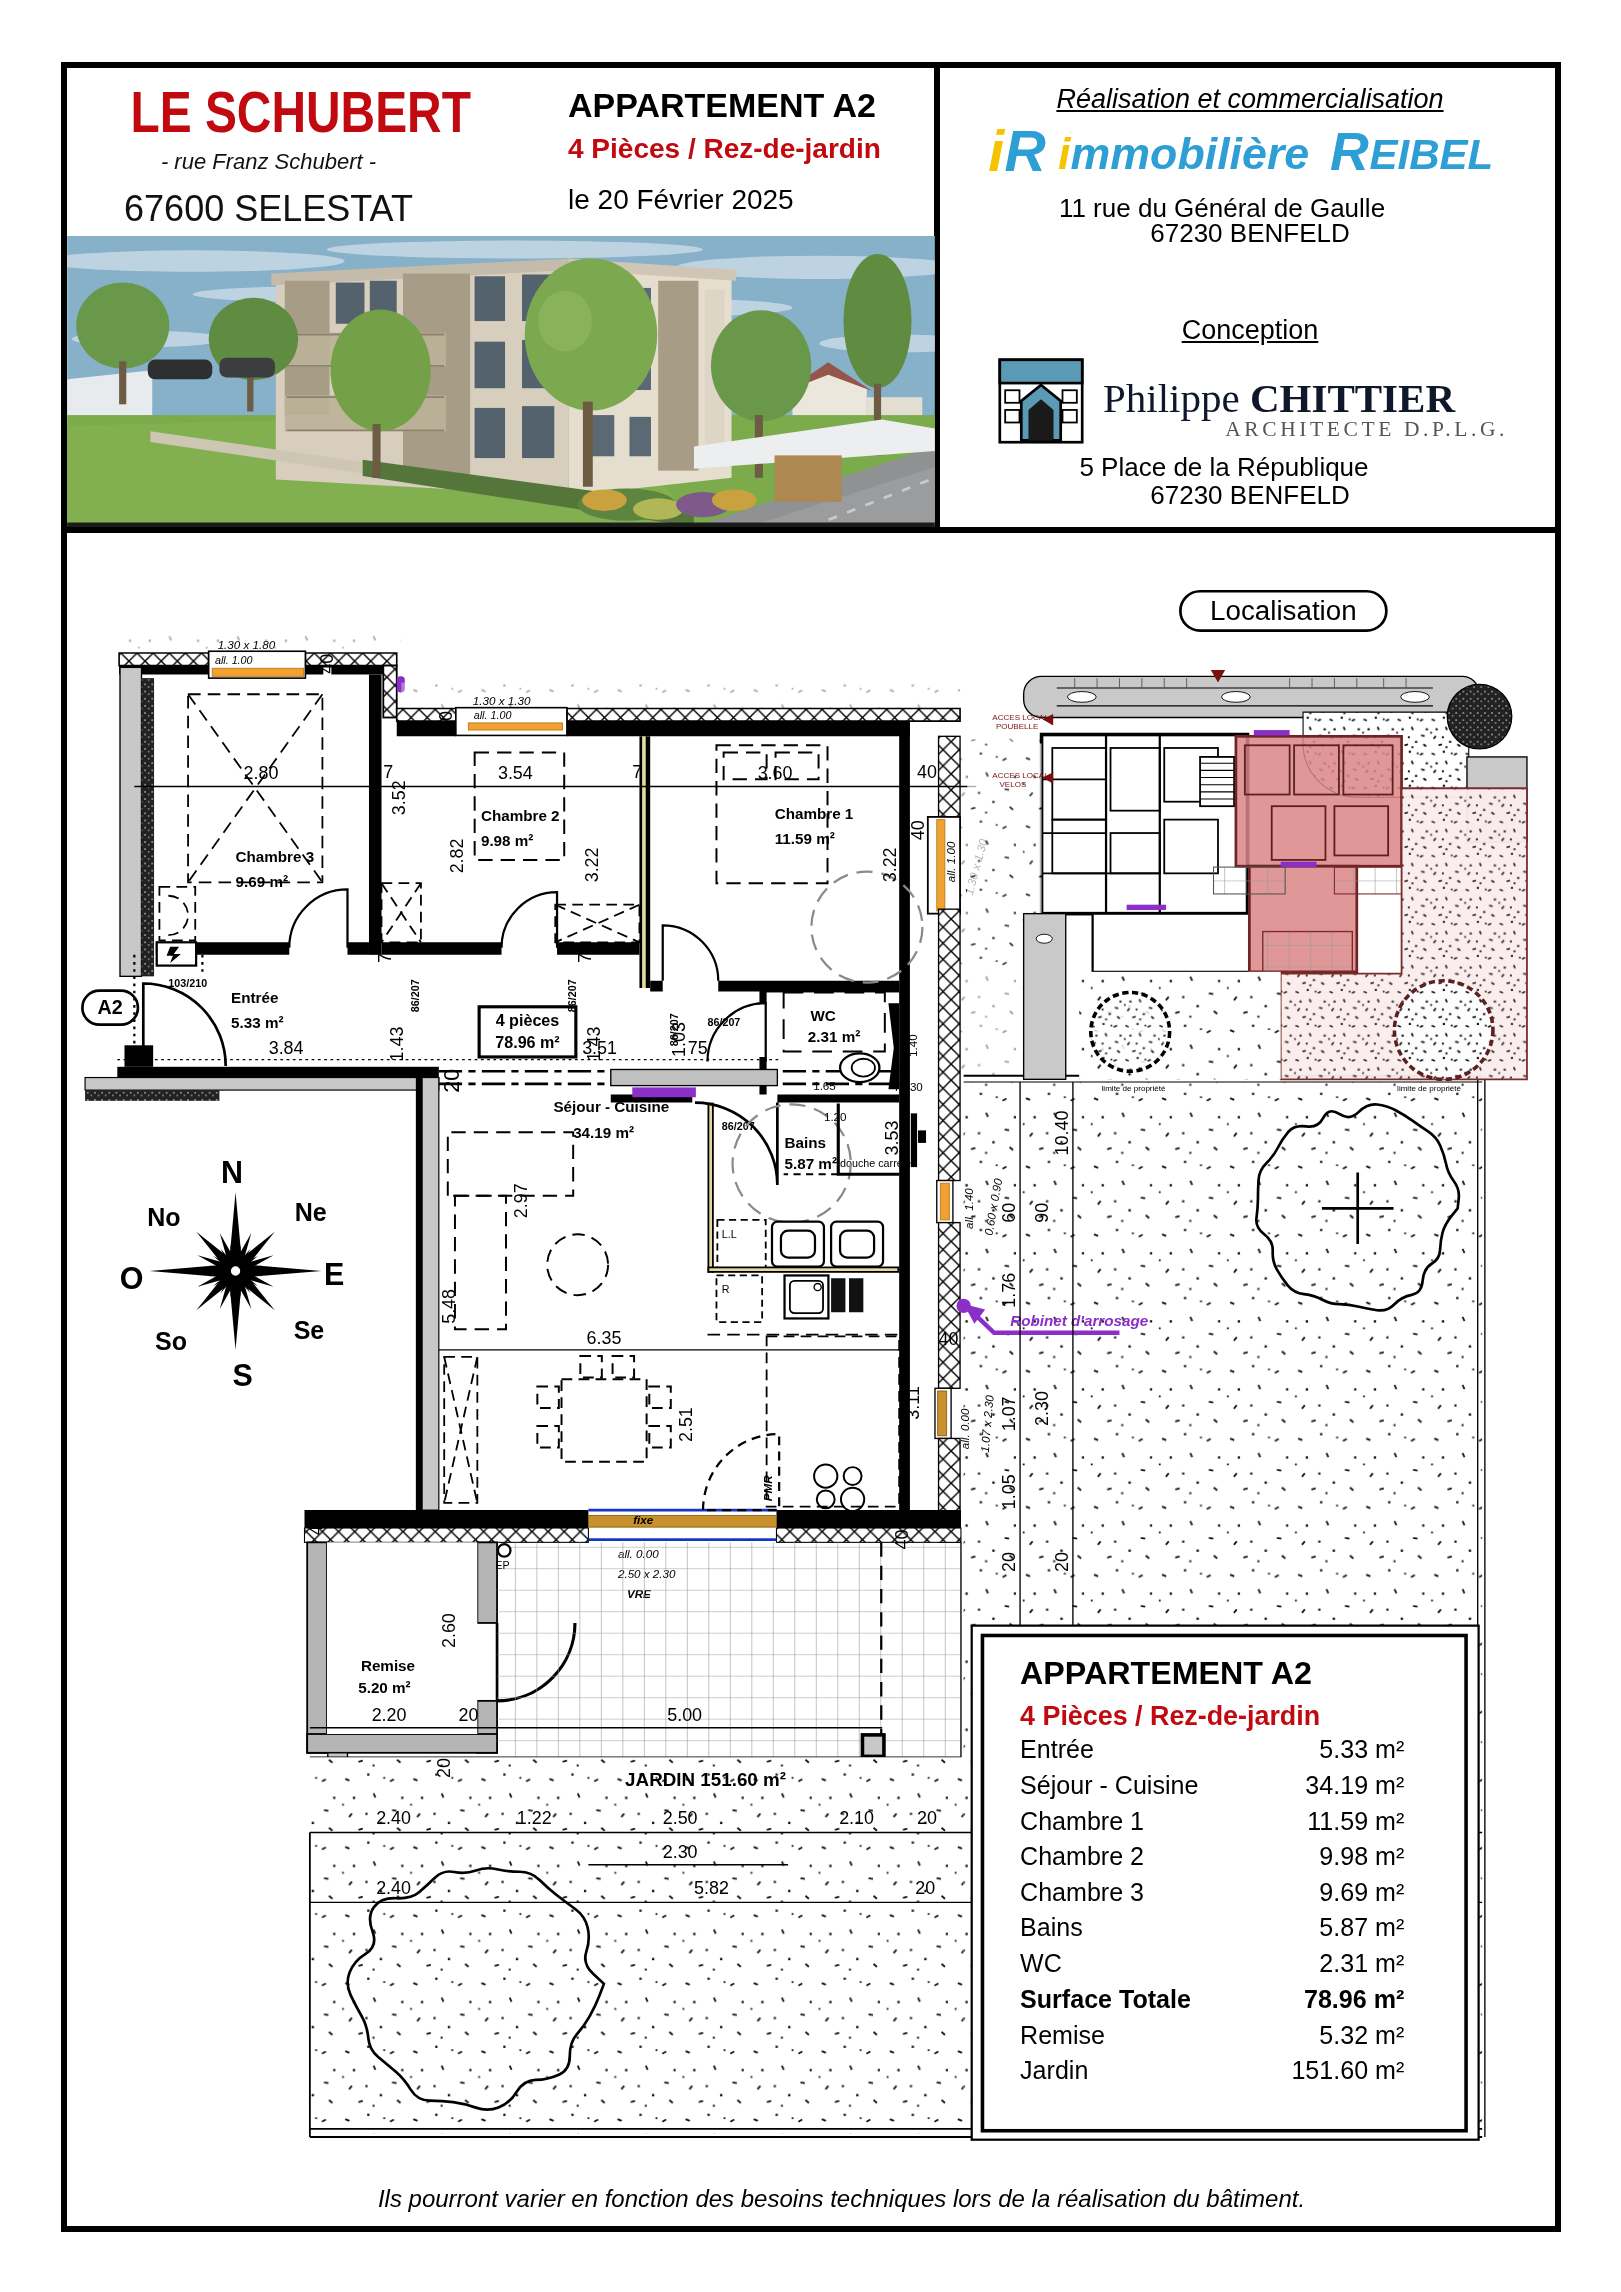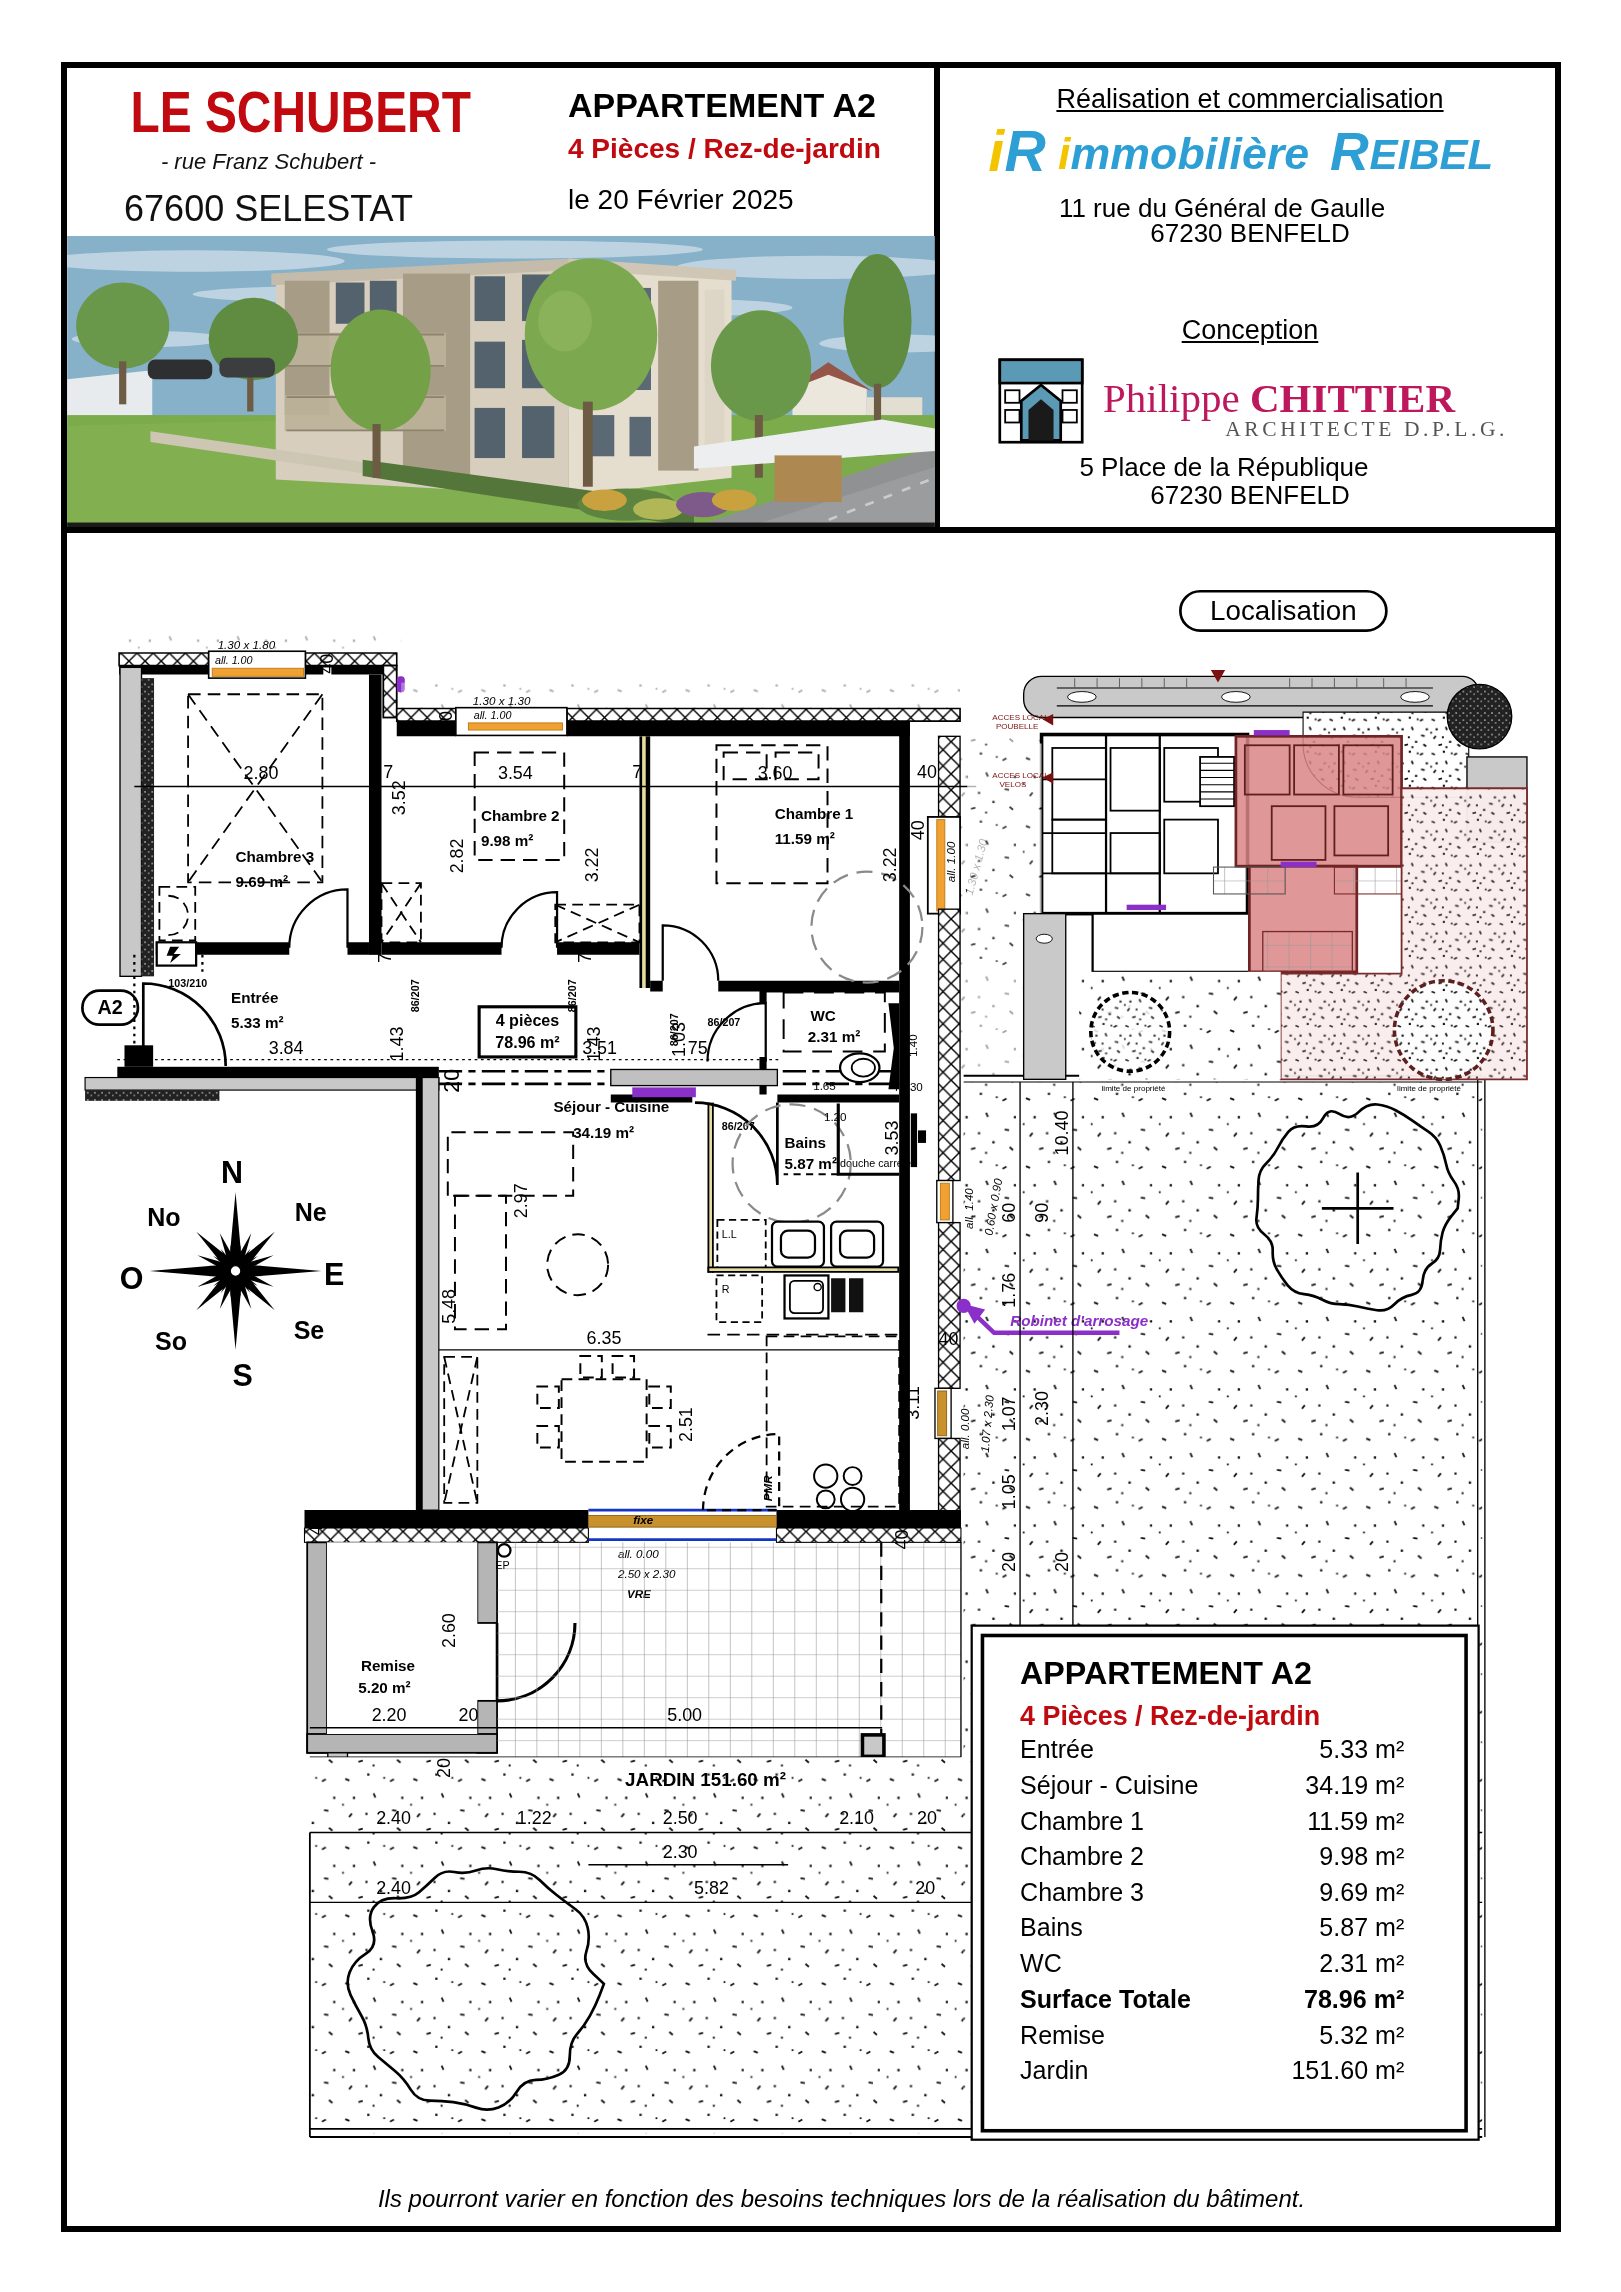--- a/index.html
+++ b/index.html
@@ -127,21 +127,21 @@
   <ellipse cx="625" cy="300" rx="55" ry="18" fill="#5d8540"></ellipse>
   <ellipse cx="600" cy="295" rx="25" ry="12" fill="#c9a23f"></ellipse>
   <ellipse cx="660" cy="305" rx="28" ry="12" fill="#b1b657"></ellipse>
   <ellipse cx="710" cy="300" rx="30" ry="14" fill="#7e5a8a"></ellipse>
   <ellipse cx="745" cy="295" rx="25" ry="12" fill="#c9a23f"></ellipse>
 
   <path d="M830,325 L969,270" stroke="#c9cbcd" stroke-width="3" stroke-dasharray="10,12" fill="none"></path>
   <rect x="0" y="320" width="969" height="5" fill="#1a1a1a"></rect>
 </svg>
 
-<div class="abs" style="left:940px;top:84px;width:620px;text-align:center;font-size:27px;color:#000;"><span style="text-decoration:underline;">Réalisation et commercialisation</span></div>
+<div class="abs" style="left:940px;top:84px;width:620px;text-align:center;font-size:27px;color:#000;"><span style="text-decoration:underline;font-style:italic;">Réalisation et commercialisation</span></div>
 
 <svg class="abs" style="left:981px;top:119px;" width="555" height="68" viewBox="0 0 620 76">
   <g font-family="Liberation Sans, sans-serif" font-style="italic" font-weight="bold">
     <text x="8" y="58" font-size="64" fill="#f4c400">i</text>
     <text x="26" y="58" font-size="64" fill="#2e9fd4">R</text>
     <text x="86" y="56" font-size="50" fill="#f4c400">i</text>
     <text x="100" y="56" font-size="50" fill="#2e9fd4">mmobilière</text>
     <text x="390" y="57" font-size="60" fill="#2e9fd4">R</text>
     <text x="434" y="56" font-size="47" fill="#2e9fd4">EIBEL</text>
   </g>
@@ -159,21 +159,21 @@
   <polygon points="26,92 26,48 48,30 70,48 70,92" fill="#5b9ab5" stroke="#000" stroke-width="3"></polygon>
   <polygon points="34,92 34,58 48,46 62,58 62,92" fill="#1a1a1a"></polygon>
   <g fill="#fff" stroke="#000" stroke-width="2">
     <rect x="8" y="36" width="16" height="14"></rect>
     <rect x="8" y="58" width="16" height="14"></rect>
     <rect x="72" y="36" width="16" height="14"></rect>
     <rect x="72" y="58" width="16" height="14"></rect>
   </g>
 </svg>
 
-<div class="abs" style="left:1103px;top:374px;width:421px;font-size:41px;color:#be185d;font-family:'Liberation Serif',serif;"><span style="font-weight:normal;">Philippe </span><span style="font-weight:bold;">CHITTIER</span></div>
+<div class="abs" style="left:1103px;top:374px;width:421px;font-size:41px;color:#0f172a;font-family:'Liberation Serif',serif;"><span style="font-weight:normal;">Philippe </span><span style="font-weight:bold;">CHITTIER</span></div>
 
 <div class="abs" style="left:1103px;top:417px;width:405px;text-align:right;font-size:21.5px;letter-spacing:3.6px;color:#555;font-family:'Liberation Serif',serif;">ARCHITECTE D.P.L.G.</div>
 
 <div class="abs" style="left:940px;top:452px;width:568px;text-align:center;font-size:26px;color:#000;">5 Place de la République</div>
 
 <div class="abs" style="left:940px;top:480px;width:620px;text-align:center;font-size:26px;color:#000;">67230 BENFELD</div>
 
 <svg id="plan" class="abs" style="left:0px;top:0px;" width="1621" height="2293" viewBox="0 0 1810 2560">
 <defs>
   <pattern id="xh" width="18" height="18" patternUnits="userSpaceOnUse">

